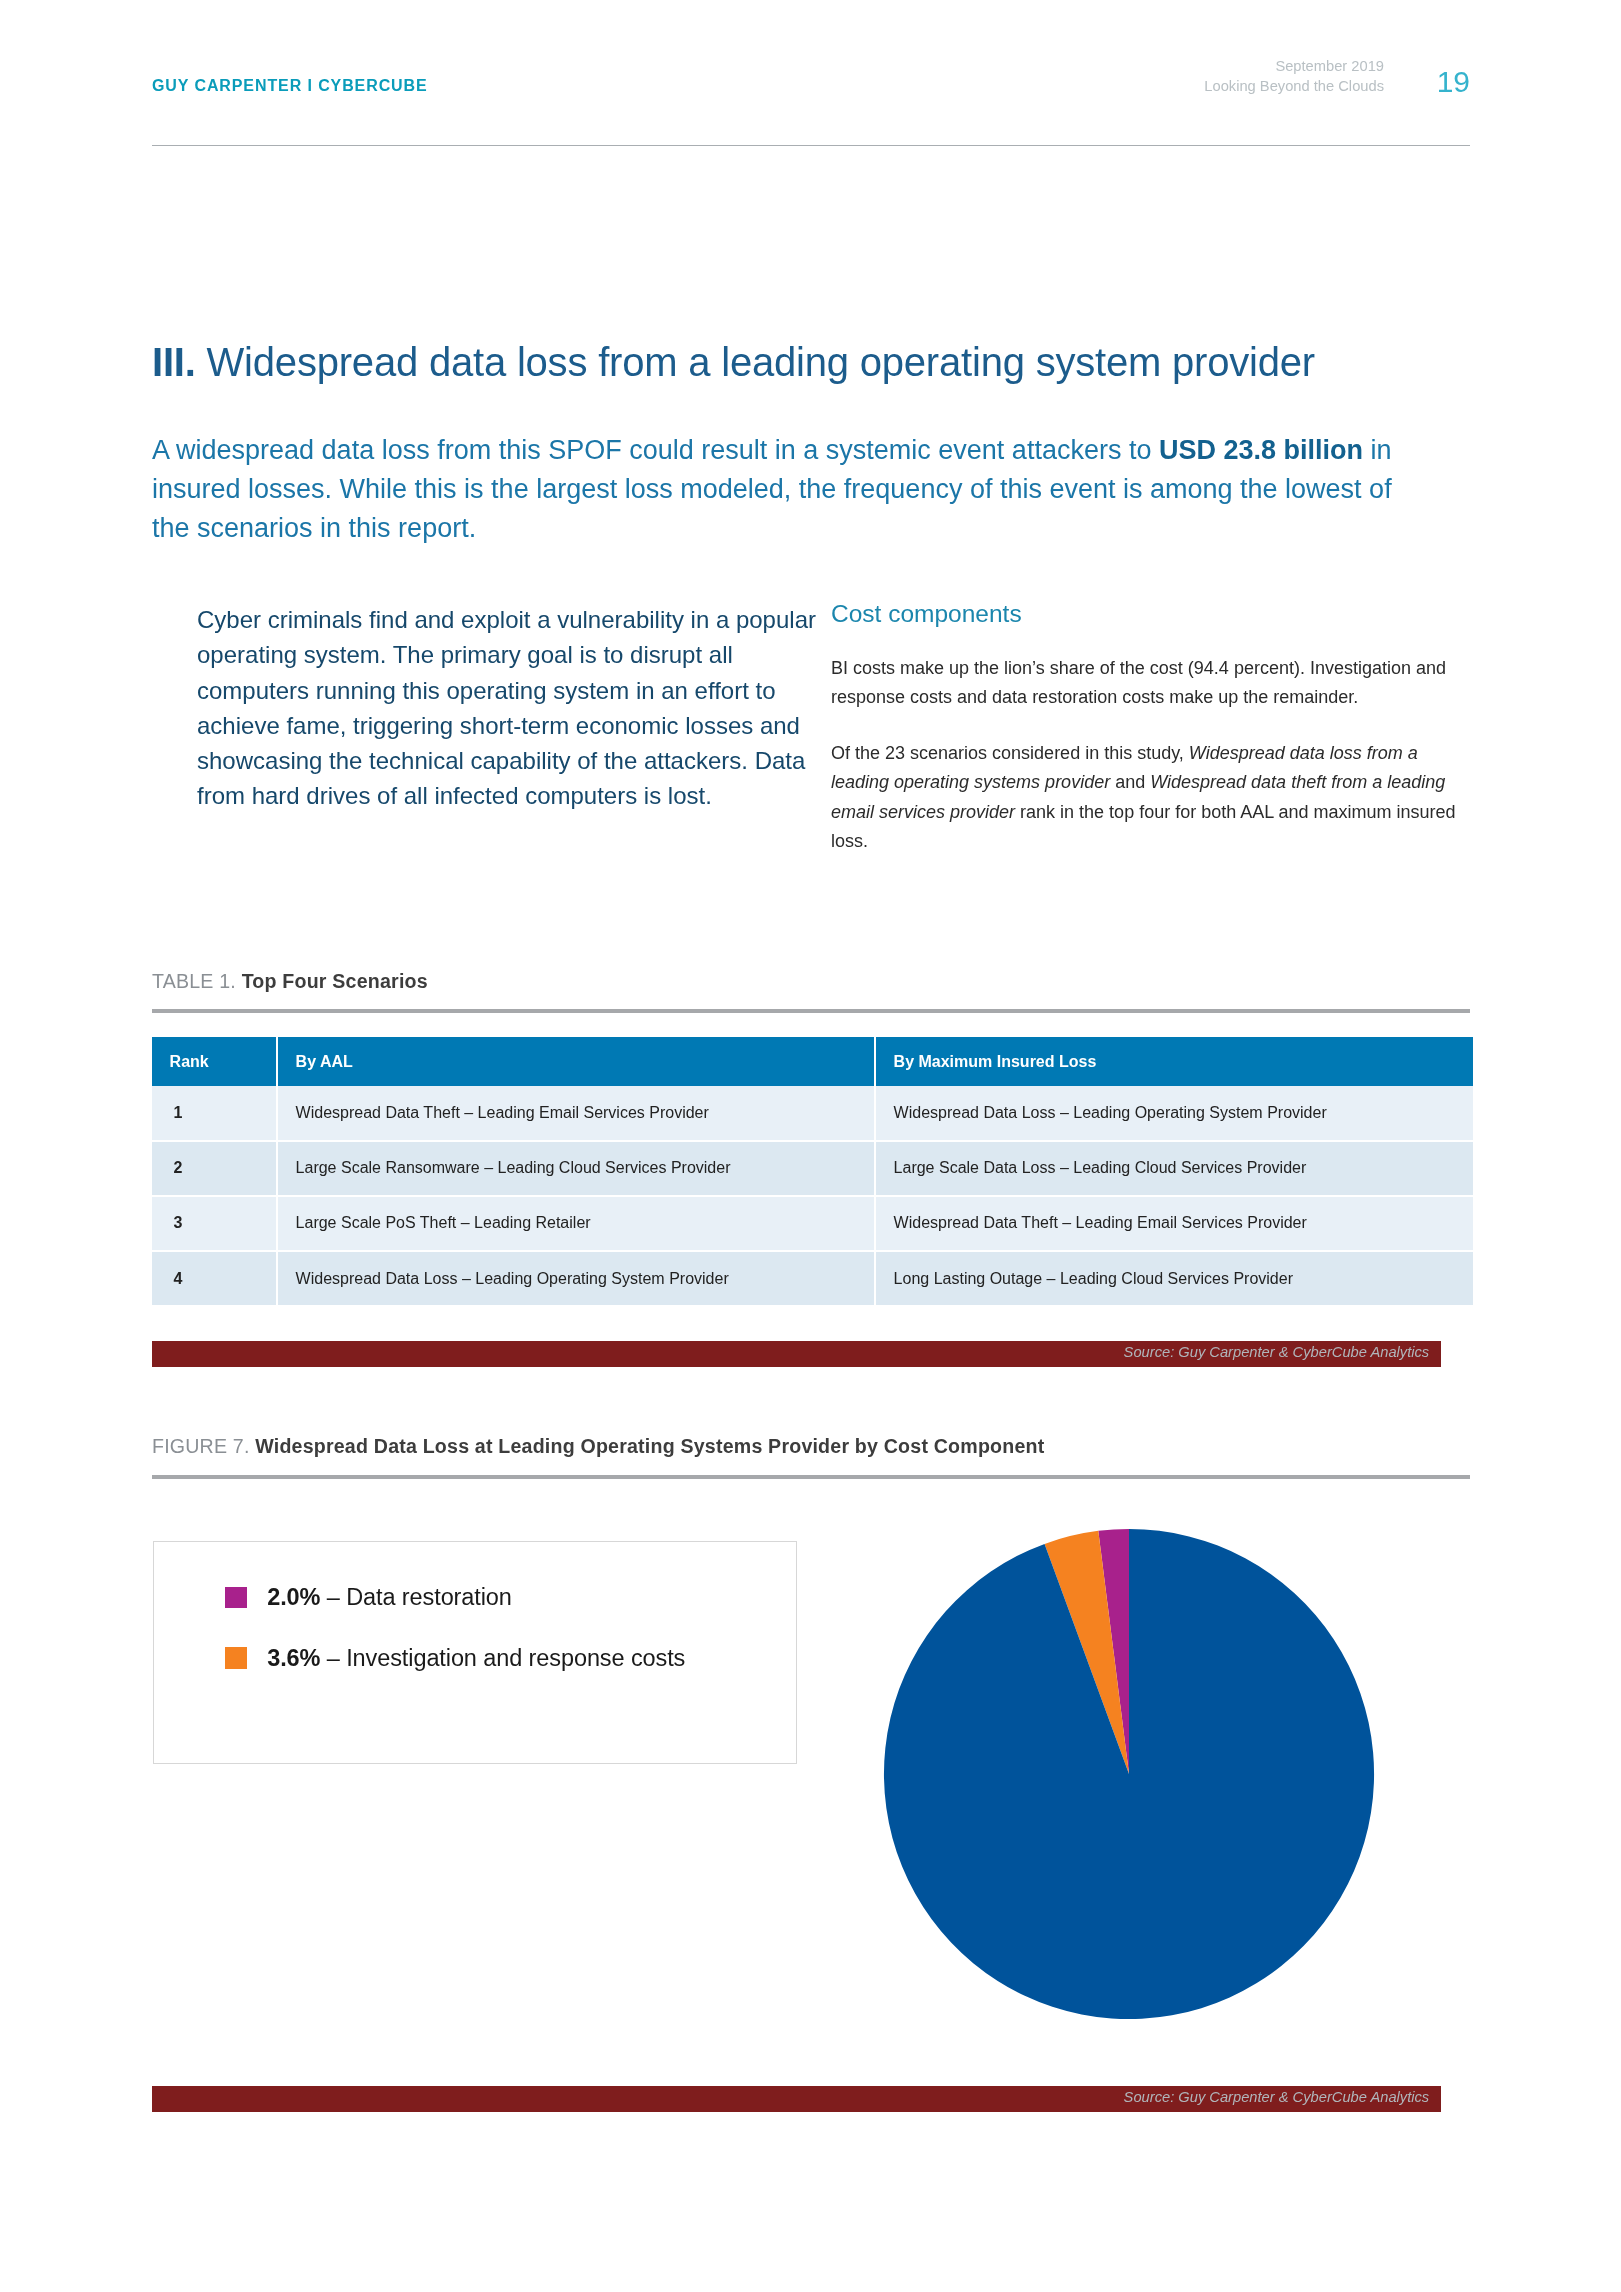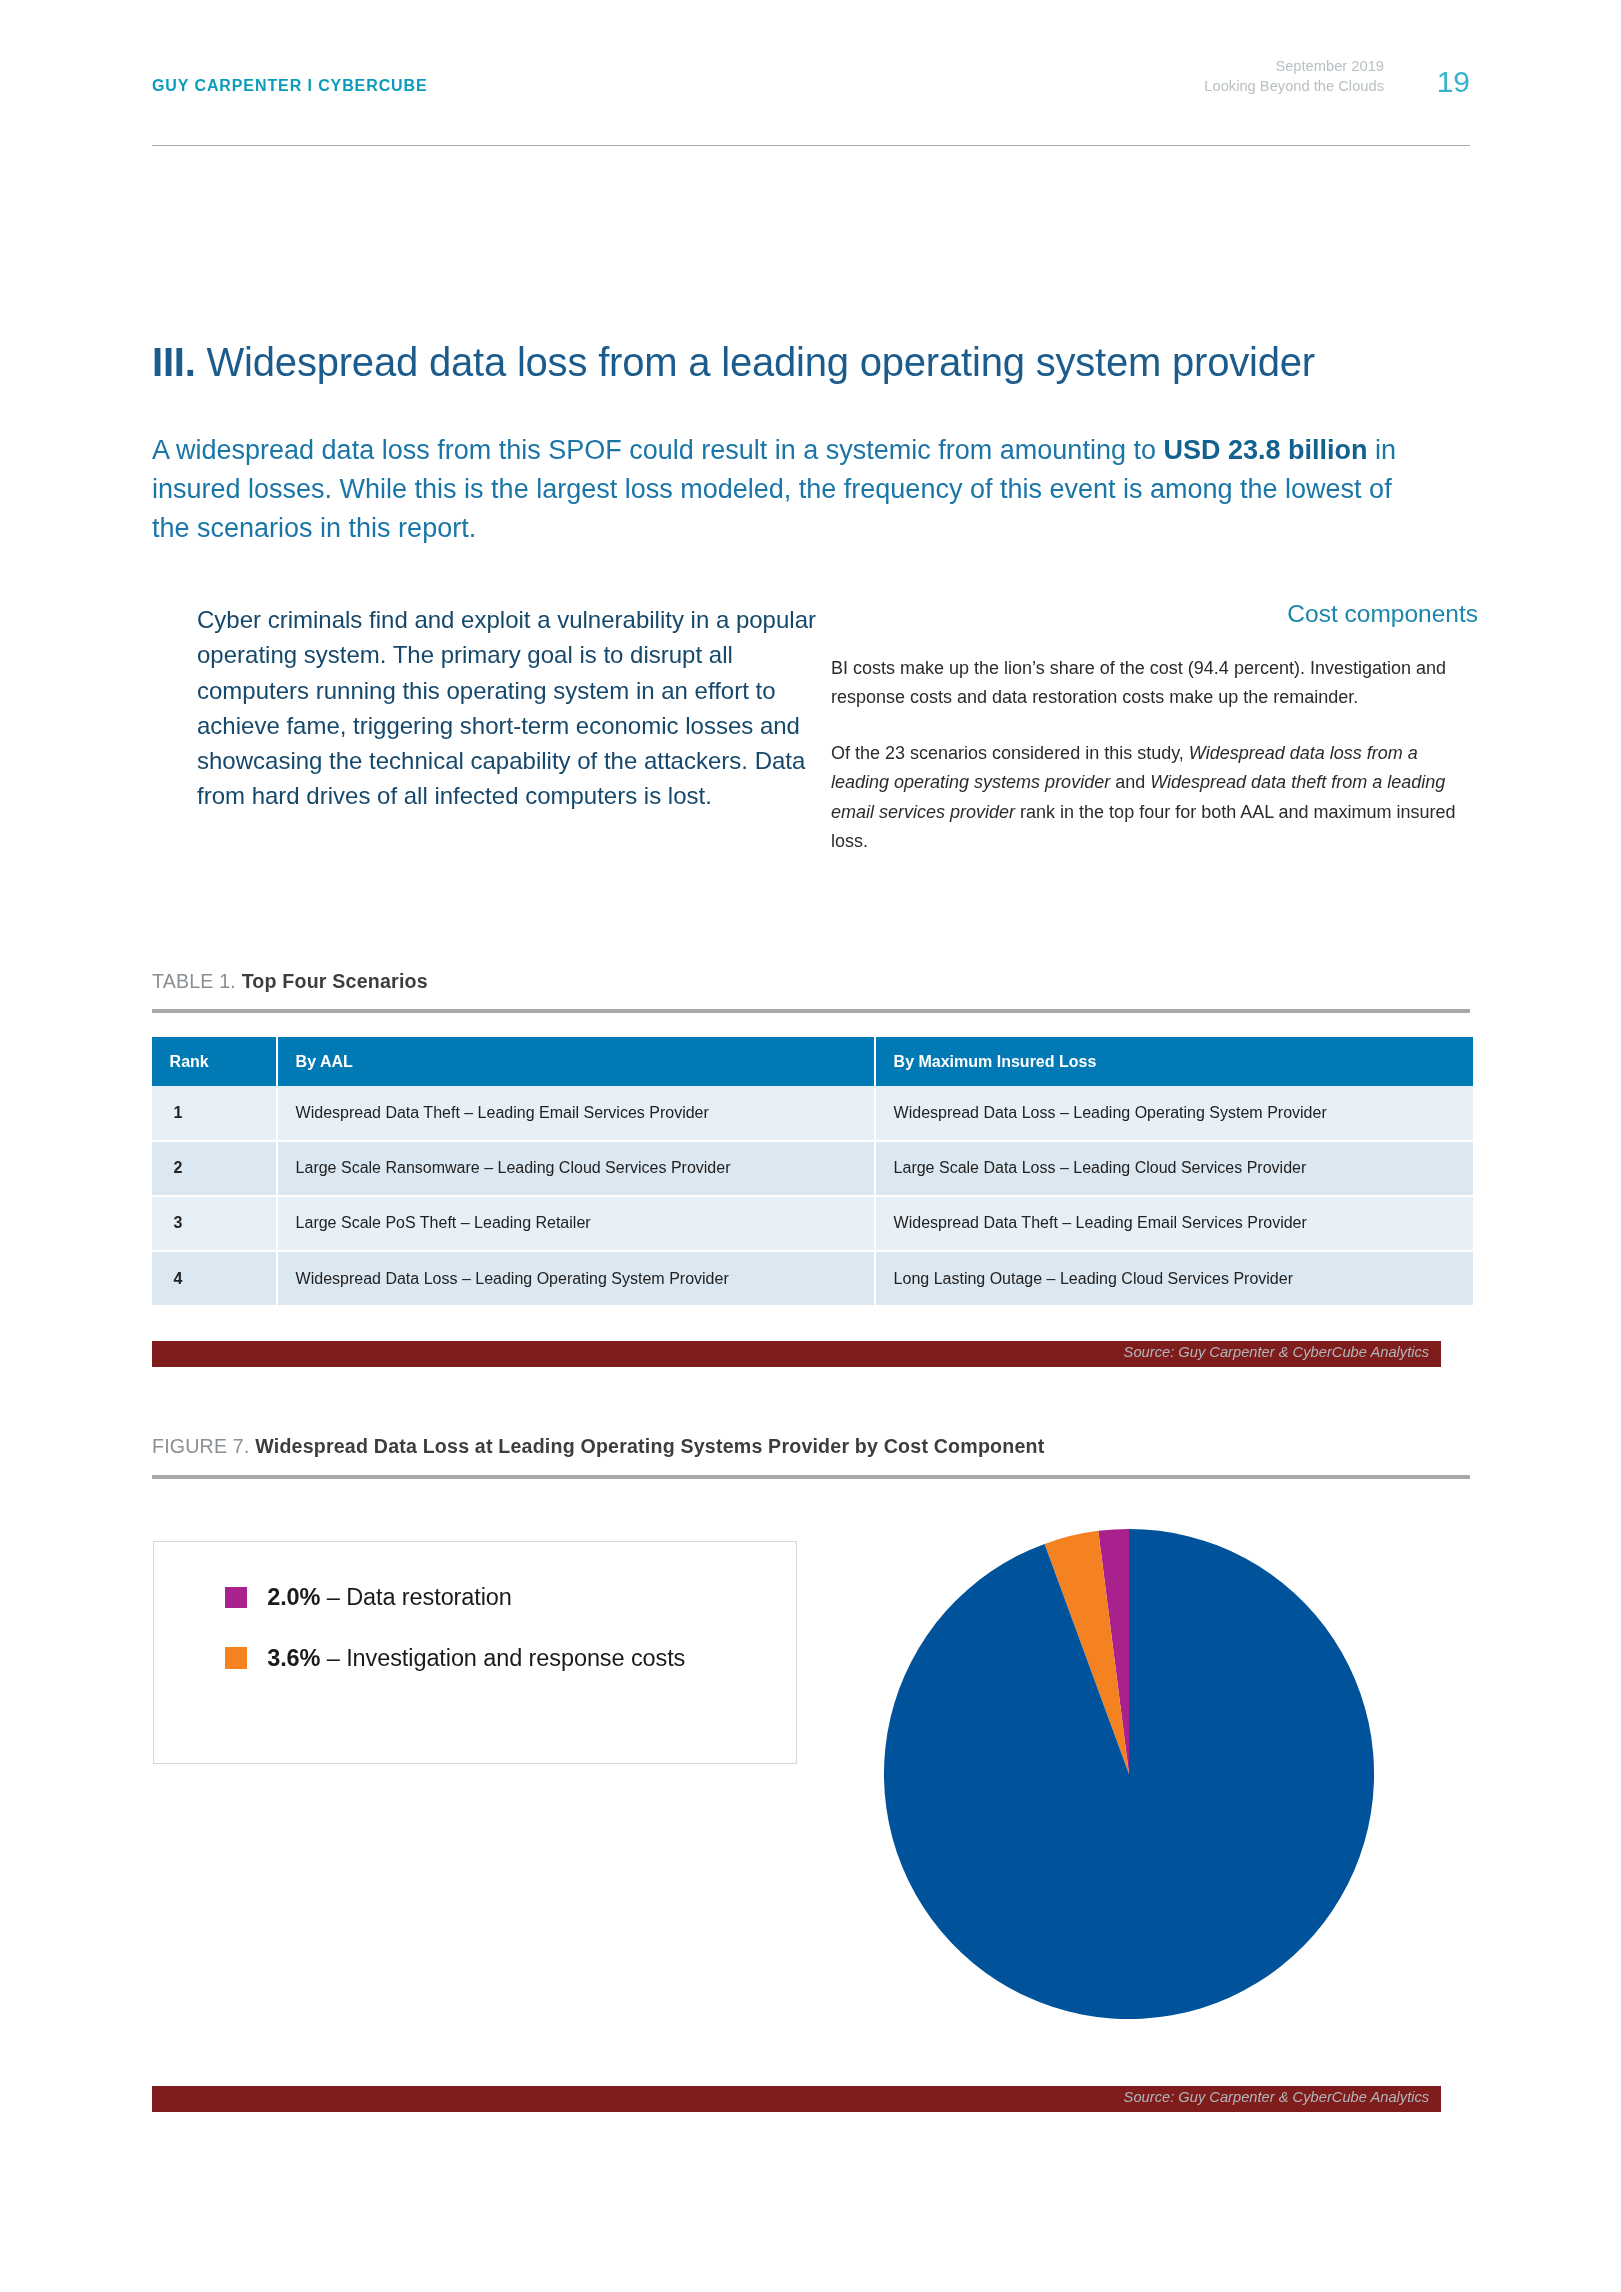--- a/index.html
+++ b/index.html
@@ -105,21 +105,20 @@
     position: absolute;
     left: 831px;
     top: 600px;
     width: 647px;
   }
   .cost-heading {
     font-size: 24.5px;
     color: #1b86ad;
     margin: 0 0 25.5px 0;
     font-weight: 400;
-    text-align: right;
   }
   .col-right p {
     margin: 0 0 27.4px 0;
     font-size: 18px;
     line-height: 1.62;
     color: #2b2b2b;
   }
   .col-right p em { font-style: italic; }
 
   
@@ -265,21 +264,21 @@
     <div class="header-meta">
       <span class="meta-line">September 2019</span>
       <span class="meta-line">Looking Beyond the Clouds</span>
     </div>
     <div class="page-number">19</div>
   </div>
   <div class="header-rule"></div>
 
   <h1 class="title"><span class="numeral">III.</span><span> Widespread data loss from a leading operating system provider</span></h1>
 
-  <p class="lede"><span>A widespread data loss from this SPOF could result in a systemic from amounting to </span><strong>USD 23.8 billion</strong><span> in insured losses. While this is the largest loss modeled, the frequency of this event is among the lowest of the scenarios in this report.</span></p>
+  <p class="lede"><span>A widespread data loss from this SPOF could result in a systemic event attackers to </span><strong>USD 23.8 billion</strong><span> in insured losses. While this is the largest loss modeled, the frequency of this event is among the lowest of the scenarios in this report.</span></p>
 
   <div class="col-left">
     <span>Cyber criminals find and exploit a vulnerability in a popular operating system. The primary goal is to disrupt all computers running this operating system in an effort to achieve fame, triggering short-term economic losses and showcasing the technical capability of the attackers. Data from hard drives of all infected computers is lost.</span>
   </div>
 
   <div class="col-right">
     <h2 class="cost-heading">Cost components</h2>
     <p>BI costs make up the lion’s share of the cost (94.4 percent). Investigation and response costs and data restoration costs make up the remainder.</p>
     <p><span>Of the 23 scenarios considered in this study, </span><em>Widespread data loss from a leading operating systems provider</em><span> and </span><em>Widespread data theft from a leading email services provider</em><span> rank in the top four for both AAL and maximum insured loss.</span></p>
   </div>

